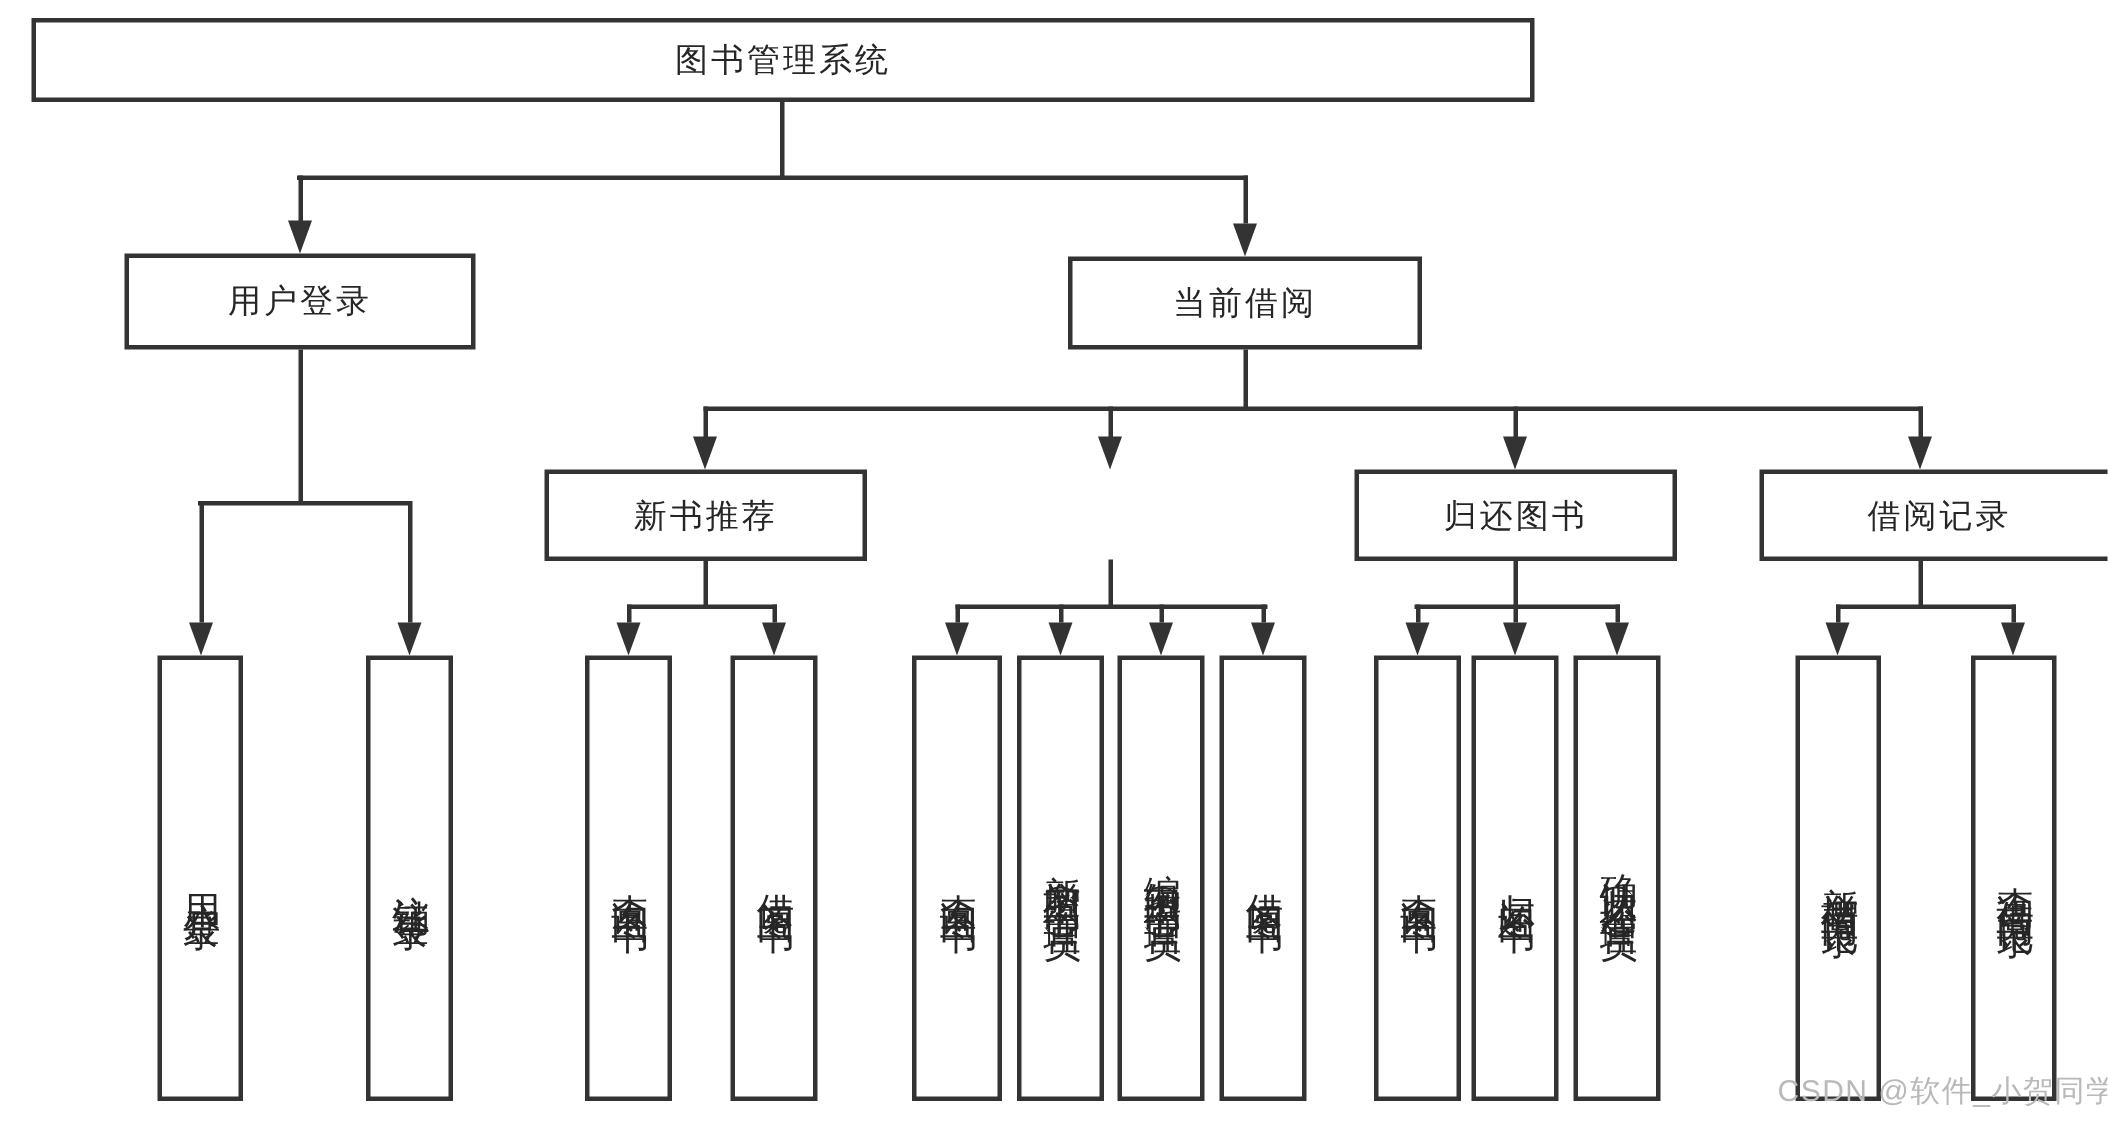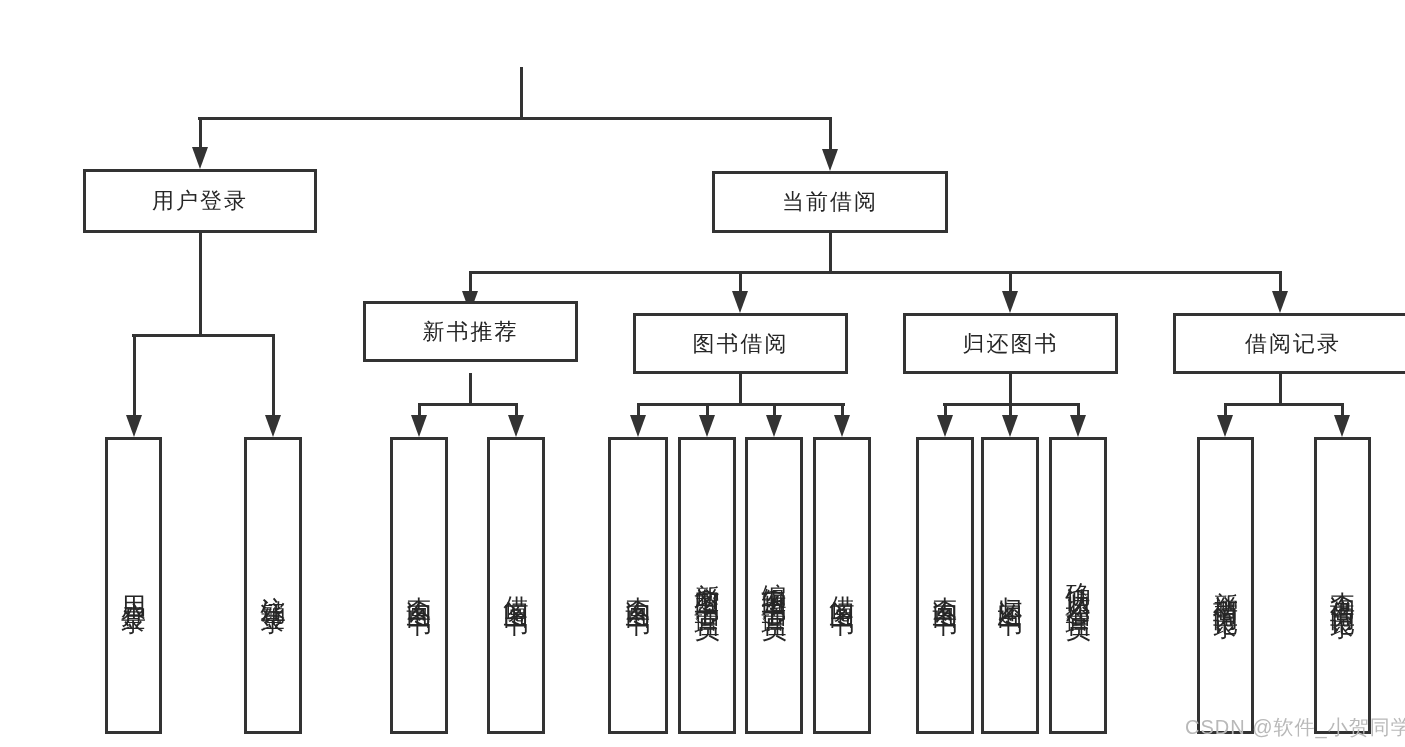--- a/index.html
+++ b/index.html
@@ -32,26 +32,26 @@
     position:absolute;left:1185px;top:714px;z-index:6;
     font-size:20px;letter-spacing:1px;color:var(--watermark,#b9b9b9);
     white-space:nowrap;
   }
 </style>
 </head>
 <body>
 
 <div class="canvas">
 
+  <div class="node" style="left:21px;top:12px;width:1002px;height:56px">图书管理系统</div>
 
   <div class="node" style="left:83px;top:169px;width:234px;height:64px">用户登录</div>
   <div class="node" style="left:712px;top:171px;width:236px;height:62px">当前借阅</div>
 
-  <div class="node" style="left:363px;top:301px;width:215px;height:61px">新书推荐</div>
-  <div class="node" style="left:633px;top:313px;width:215px;height:61px">图书借阅</div>
+  <div class="node" style="left:363px;top:313px;width:215px;height:61px">新书推荐</div>
   <div class="node" style="left:903px;top:313px;width:215px;height:61px">归还图书</div>
   <div class="node" style="left:1173px;top:313px;width:240px;height:61px">借阅记录</div>
 
   <div class="node vnode" style="left:105px;top:437px;width:57px;height:297px">用户登录</div>
   <div class="node vnode" style="left:244px;top:437px;width:58px;height:297px">注销登录</div>
 
   <div class="node vnode" style="left:390px;top:437px;width:58px;height:297px">查询图书</div>
   <div class="node vnode" style="left:487px;top:437px;width:58px;height:297px">借阅图书</div>
 
   <div class="node vnode" style="left:608px;top:437px;width:60px;height:297px">查询图书</div>

